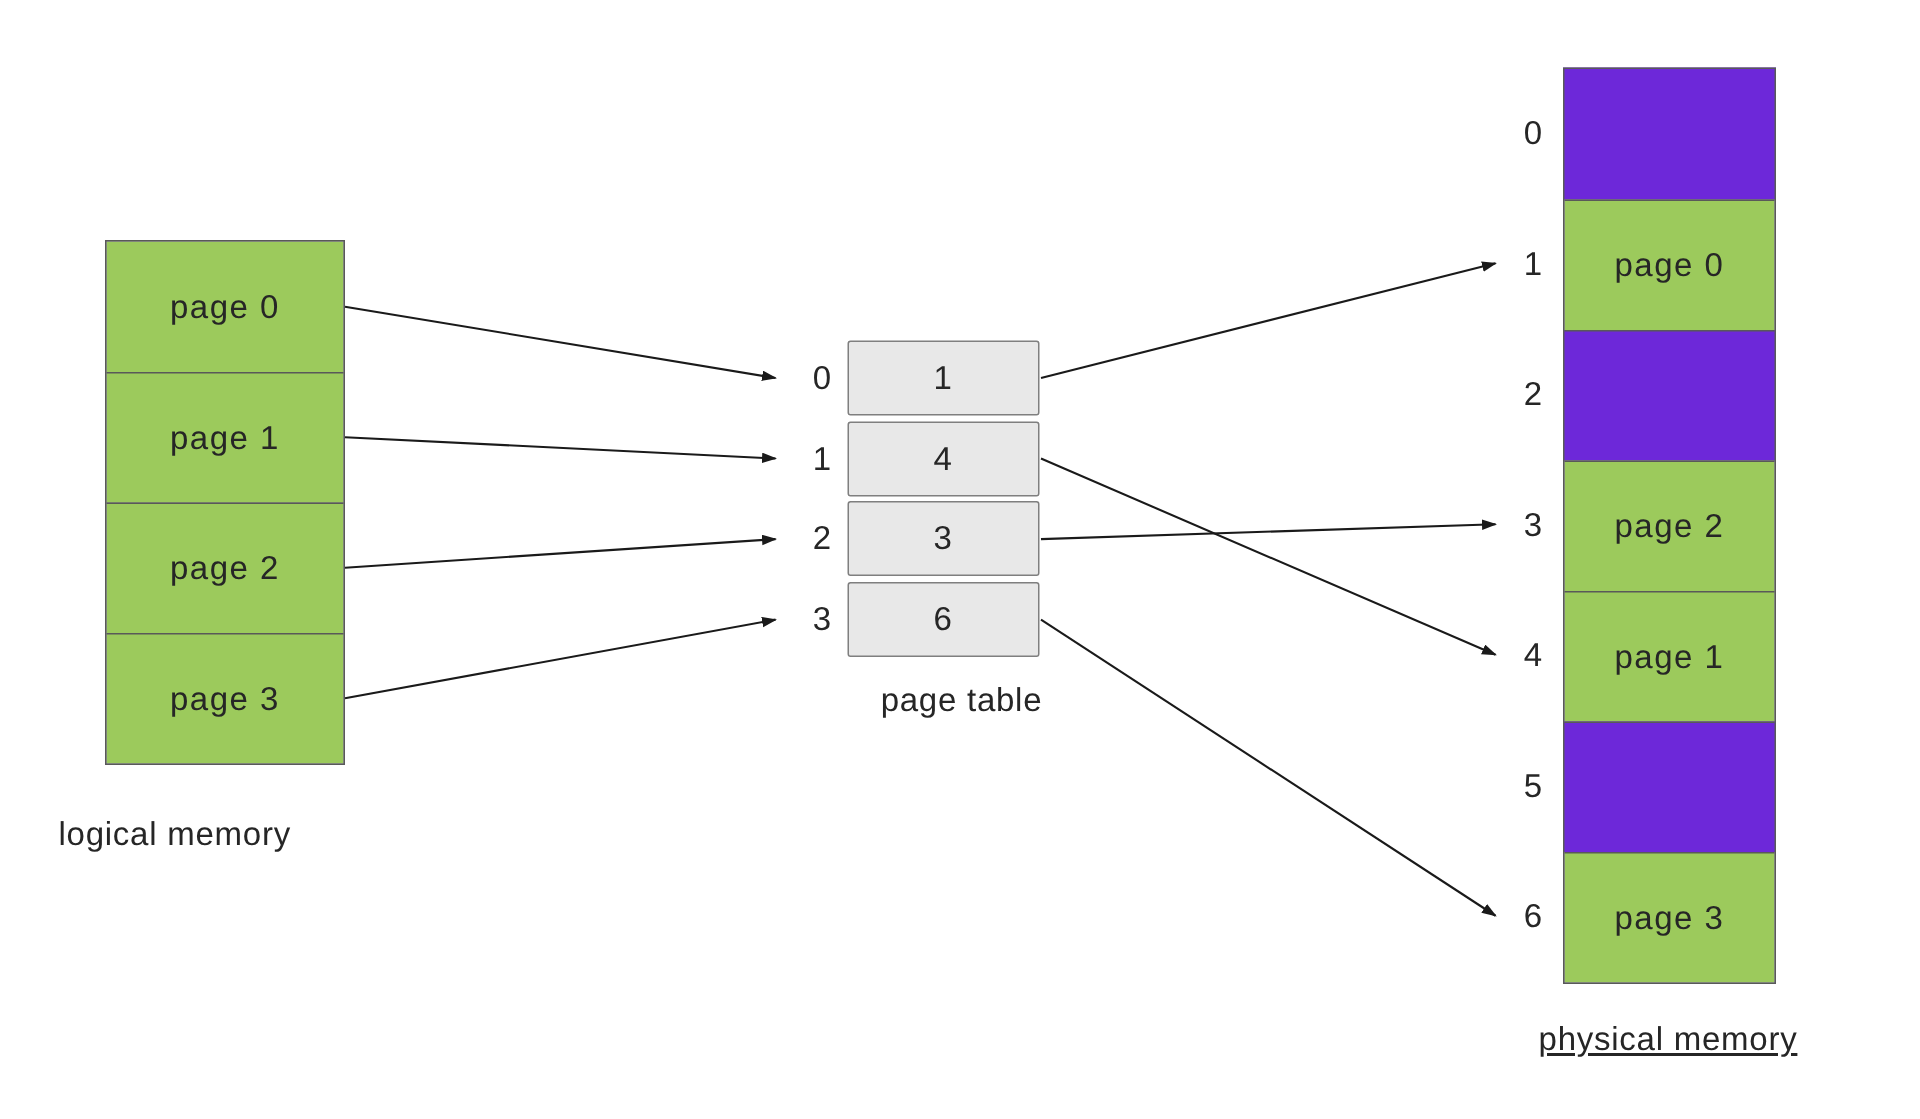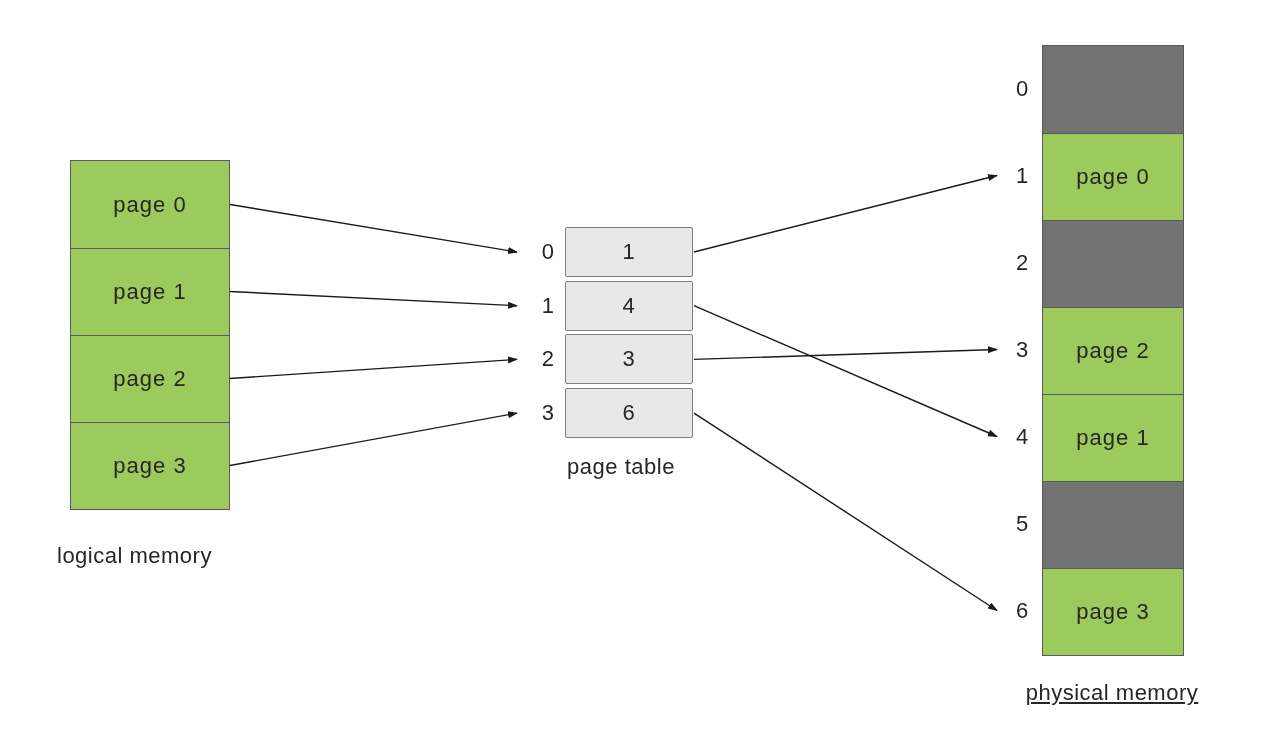--- a/index.html
+++ b/index.html
@@ -1,21 +1,21 @@
 <!DOCTYPE html>
 <html><head>
 <meta charset="utf-8">
 <style>
   html,body{margin:0;padding:0;background:#fff;}
   #stage{
     position:relative;width:1280px;height:746px;background:#ffffff;
     font-family:"Liberation Sans",sans-serif;color:var(--text,#262626);
     overflow:hidden;
   }
-  .mem-col{position:absolute;border:1.5px solid var(--mem-border,#595959);background:#737373;}
+  .mem-col{position:absolute;border:1.5px solid var(--mem-border,#595959);background:#6d28d9;}
   .mem-cell{
     display:flex;align-items:center;justify-content:center;
     font-size:22px;letter-spacing:1px;box-sizing:border-box;
   }
   .mem-cell + .mem-cell{border-top:1.5px solid var(--mem-border,#595959);}
   .mem-cell.green{background:var(--page-fill,#9CCA5C);}
   .pt-row{
     position:absolute;border:1.5px solid var(--table-border,#7F7F7F);
     background:var(--table-fill,#E8E8E8);border-radius:2px;
     display:flex;align-items:center;justify-content:center;
@@ -25,22 +25,22 @@
   .idx.right{text-align:right;}
   .idx.center{text-align:center;}
   .caption{position:absolute;font-size:22px;letter-spacing:0.5px;white-space:nowrap;}
   .caption.center{text-align:center;}
   #arrow-layer{position:absolute;left:0;top:0;pointer-events:none;}
 </style>
 </head>
 <body>
 
 <div id="stage" style="--page-fill: #9CCA5C; --mem-border: #595959; --table-fill: #E8E8E8; --table-border: #7F7F7F; --arrow: #1A1A1A; --text: #262626;">
-  <div class="caption" id="logical-caption" style="left:57px;top:543px;">logical memory</div>
-  <div class="caption center" id="pt-caption" style="left:547px;top:454px;width:148px;">page table</div>
+  <div class="caption" id="logical-caption" style="left:39px;top:543px;">logical memory</div>
+  <div class="caption center" id="pt-caption" style="left:567px;top:454px;width:148px;">page table</div>
   <div class="caption center" id="pm-caption" style="left:1012px;top:680px;width:200px;text-decoration:underline;">physical memory</div>
 <div class="mem-col" style="left: 70px; top: 160px; width: 158px;">
       <div class="mem-cell green" style="height: 87px;">
         <span>page 0</span>
       </div>
       <div class="mem-cell green" style="height: 87px;">
         <span>page 1</span>
       </div>
       <div class="mem-cell green" style="height: 87px;">
         <span>page 2</span>

